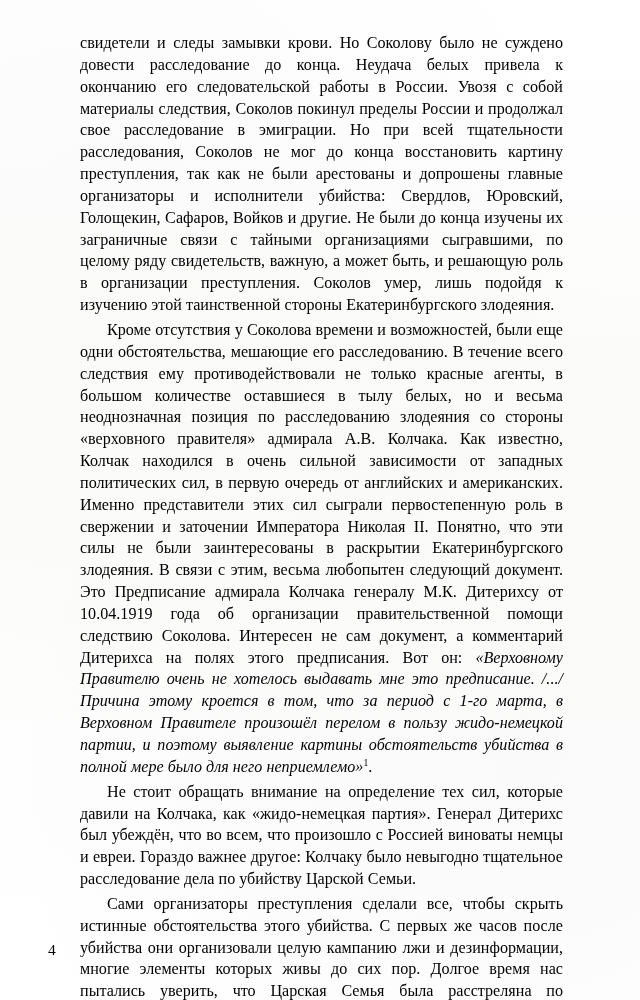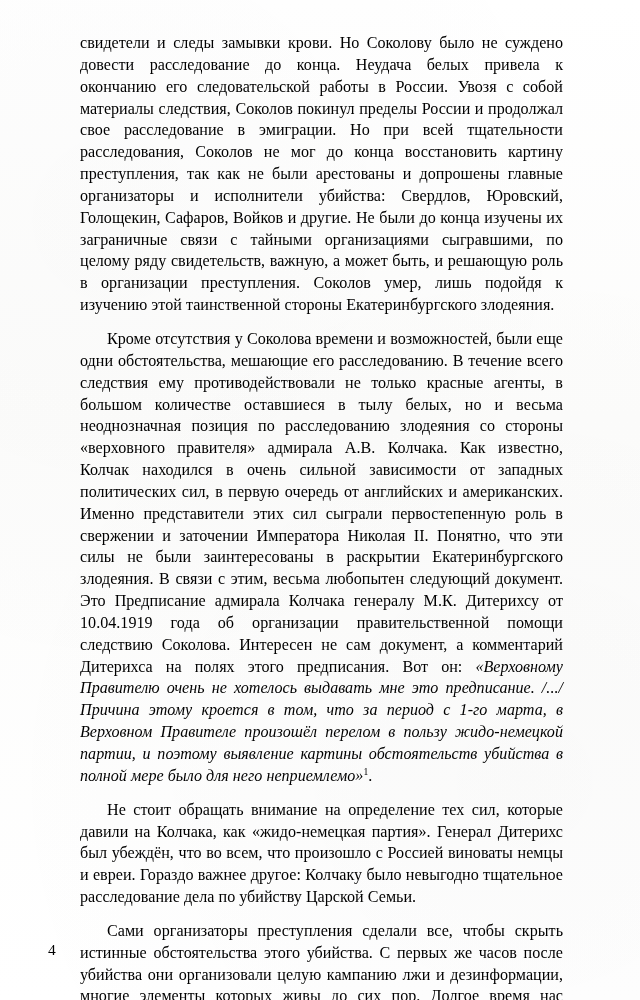--- a/index.html
+++ b/index.html
@@ -53,21 +53,21 @@
     word-spacing: 0px;
     letter-spacing: 0.02px;
     -webkit-font-smoothing: none;
   }
 
   p.para.flush {
     text-indent: 0;
   }
 
   p.para + p.para {
-    margin-top: 12px;
+    margin-top: 3px;
   }
 
   .quote {
     font-style: italic;
     font-family: "Liberation Serif", "DejaVu Serif", serif;
     font-weight: 500;
   }
 
   .fn {
     font-style: normal;

